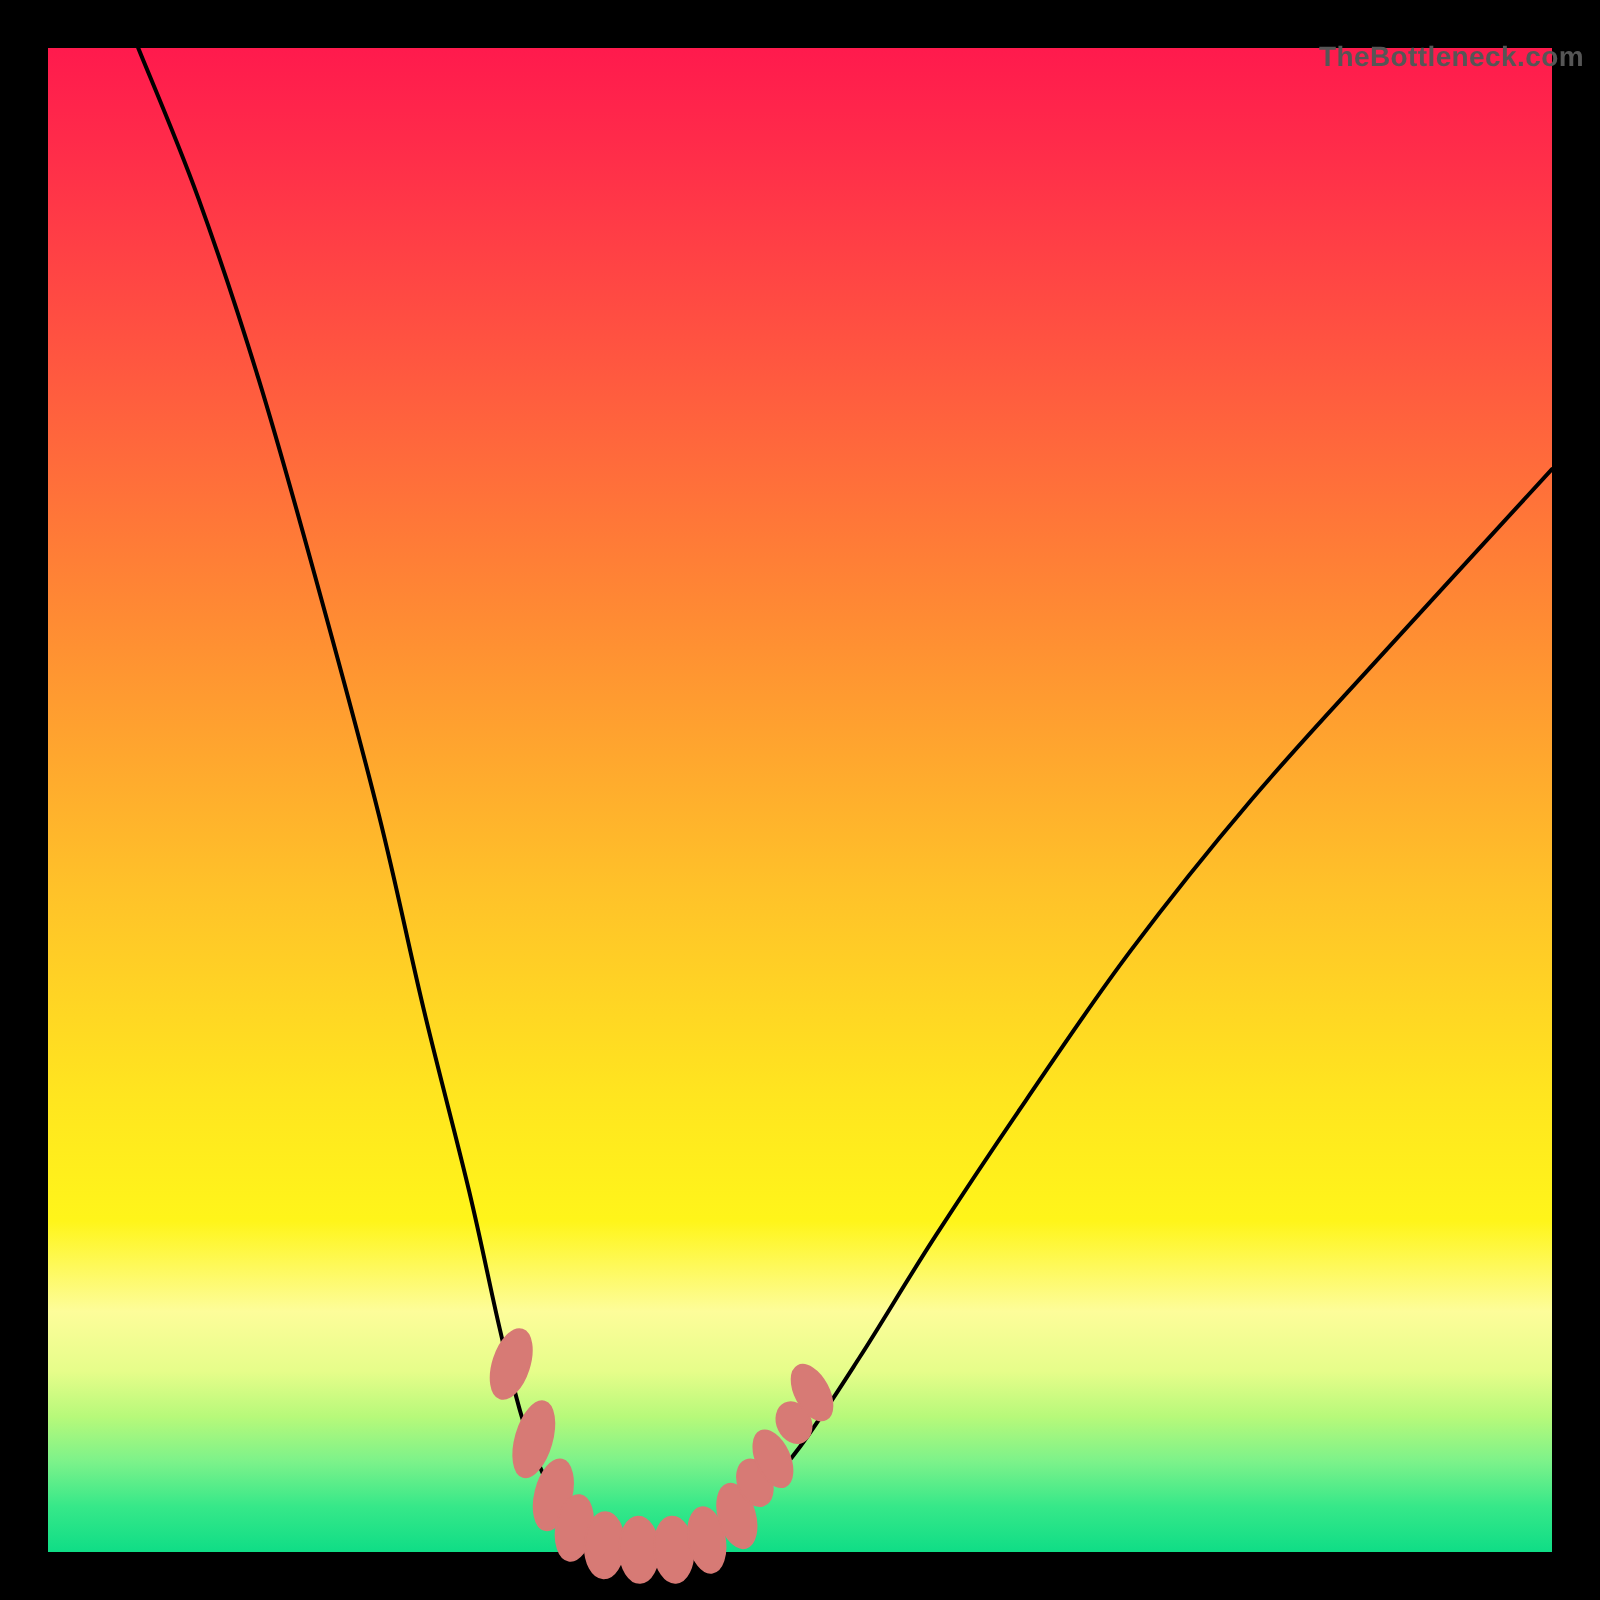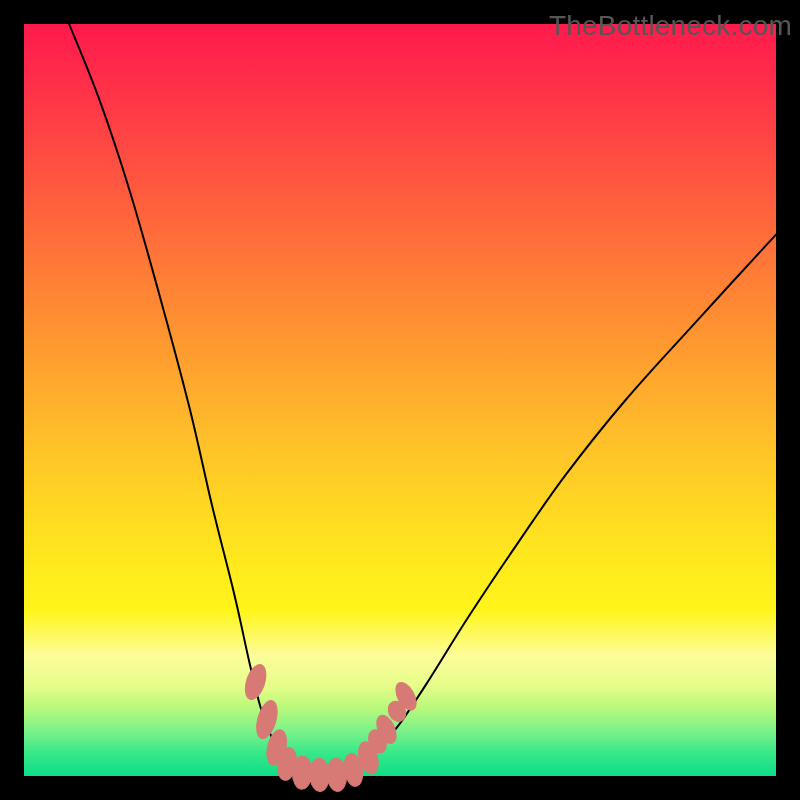--- a/index.html
+++ b/index.html
@@ -29,26 +29,26 @@
       #fdfd9a 84%,
       #e6fd8a 88%,
       #b7f97a 91%,
       #7cf28a 94%,
       #36e889 97%,
       #0fdd86 100%
     );
   }
   .watermark {
     position: absolute;
-    top: 10px;
+    top: 20px;
     right: 8px;
     color: #565656;
-    font-size: 28px;
+    font-size: 14px;
     letter-spacing: 0.2px;
-    font-weight: 400;
+    font-weight: 700;
     user-select: none;
   }
   svg.plot {
     position: absolute;
     left: 0;
     top: 0;
     width: 752px;
     height: 752px;
     overflow: visible;
   }

